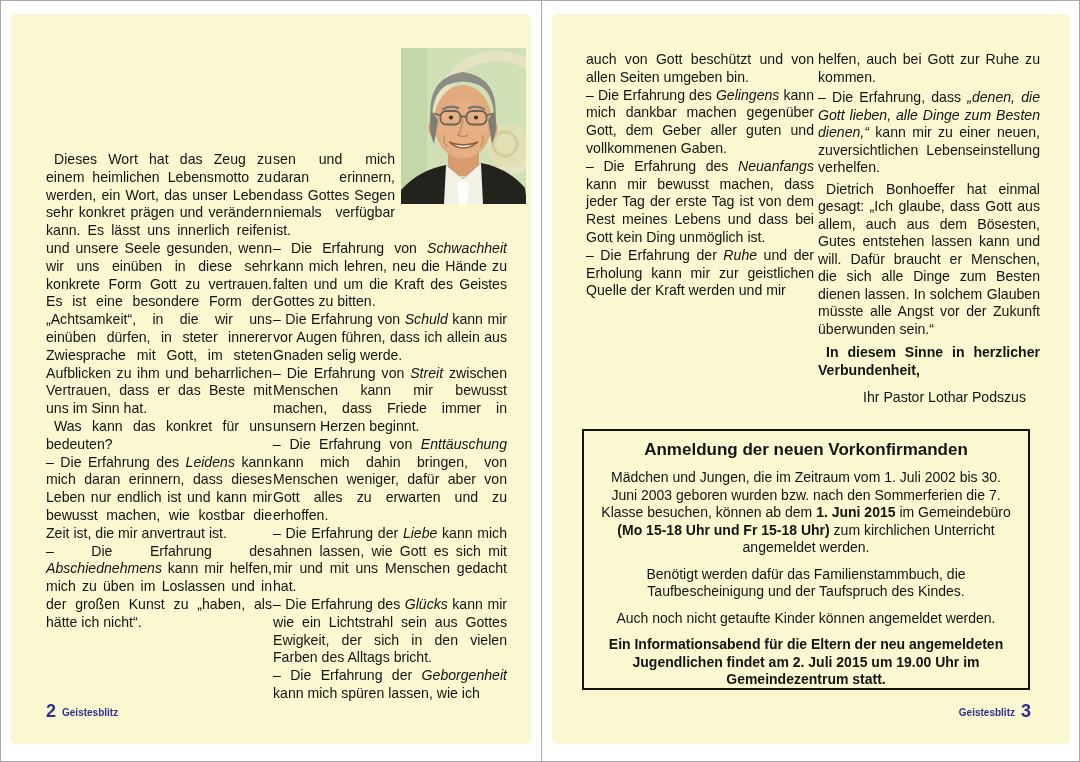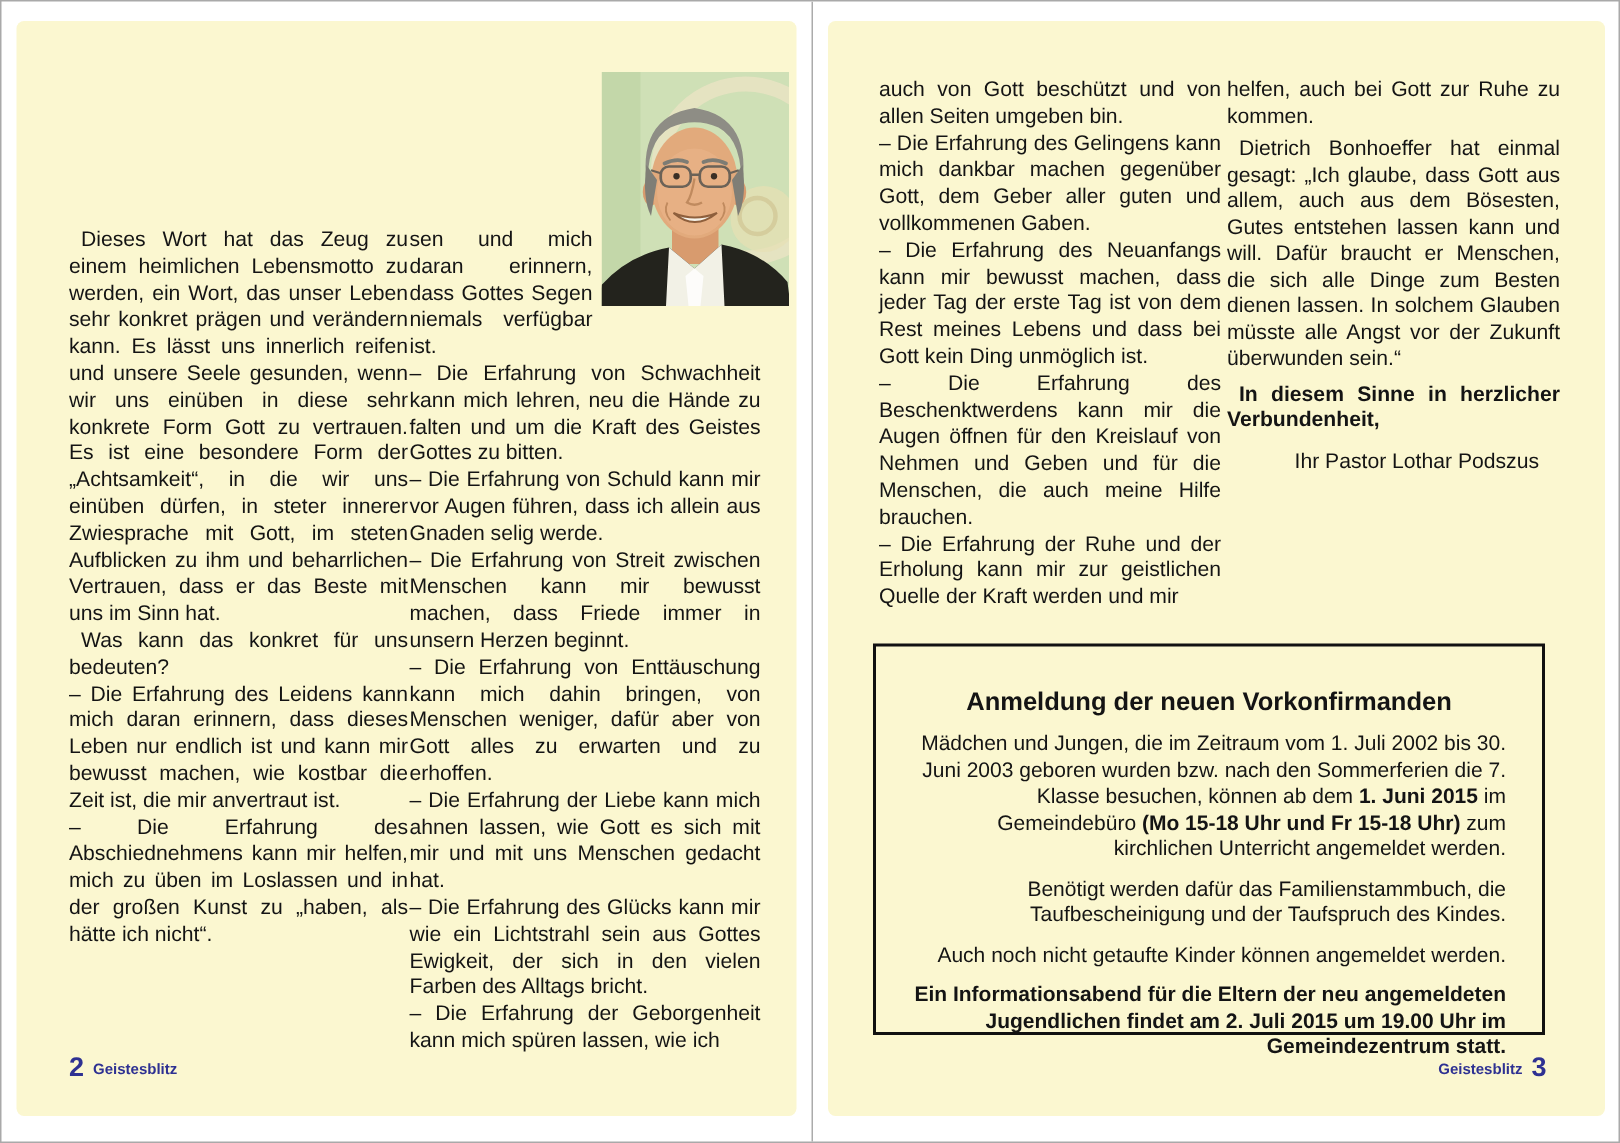--- a/index.html
+++ b/index.html
@@ -35,33 +35,33 @@
     position:absolute;top:137px;font-size:14.1px;line-height:17.8px;
     text-align:justify;color:var(--text,#141414);
   }
   .page.left  .col.c1{left:35px;width:226px;}
   .page.left  .col.c2{left:262px;width:234px;}
   .page.right .col{top:37px;}
   .page.right .col.c1{left:34px;width:228px;}
   .page.right .col.c2{left:266px;width:222px;line-height:17.5px;}
   .para{margin:0;}
   .para.ind{text-indent:8px;}
-  .it{}
+  .it{font-style:italic;}
   .bd{font-weight:bold;}
   .sig{padding-right:14px;}
   .photo-spacer{float:right;width:112px;height:54px;}
 
   
   .box{
     position:absolute;left:30px;top:415px;width:448px;height:261px;
     border:2px solid var(--box_border,#111111);box-sizing:border-box;
-    padding:24px 14px;color:var(--text,#141414);
+    padding:6px 14px;color:var(--text,#141414);
   }
   .box-title{text-align:center;font-weight:bold;font-size:17px;margin:3px 0 9px;}
-  .box-body .para{text-align:right;font-size:14px;line-height:17.5px;margin:0 10px 9px;}
+  .box-body .para{text-align:center;font-size:14px;line-height:17.5px;margin:0 0 9px;}
 
   
   .footer{position:absolute;bottom:22px;font-weight:bold;color:var(--footer,#2E3192);white-space:nowrap;}
   .page.left  .footer{left:35px;}
   .page.right .footer{right:39px;margin-top:21px;}
   .footer .num{font-size:18px;vertical-align:-1px;}
   .page.left  .footer .num{margin-right:6px;}
   .page.right .footer .num{margin-left:6px;}
   .footer .ft{font-size:10px;}
 </style>
@@ -145,28 +145,28 @@
 
 <div class="divider"></div>
 
 <div class="page right">
 
   <div class="col c1">
     <div>
         <p class="para"><span>auch von Gott beschützt und von allen Seiten umgeben bin.</span></p>
         <p class="para"><span>– Die Erfahrung des </span><span class="it">Gelingens</span><span> kann mich dankbar machen gegenüber Gott, dem Geber aller guten und vollkommenen Gaben.</span></p>
         <p class="para"><span>– Die Erfahrung des </span><span class="it">Neuanfangs</span><span> kann mir bewusst machen, dass jeder Tag der erste Tag ist von dem Rest meines Lebens und dass bei Gott kein Ding unmöglich ist.</span></p>
-        <p class="para"><span>– Die Erfahrung des </span><span class="it">Beschenktwerdens</span><span> kann mir die Augen öffnen für den Kreislauf von Nehmen und Geben und für die Menschen, die auch meine Hilfe brauchen.</span></p>
         <p class="para"><span>– Die Erfahrung der </span><span class="it">Ruhe</span><span> und der Erholung kann mir zur geistlichen Quelle der Kraft werden und mir</span></p>
       </div>
   </div>
 
   <div class="col c2">
     <div>
         <p class="para"><span>helfen, auch bei Gott zur Ruhe zu kommen.</span></p>
+        <p class="para" style="margin-top: 3px;"><span>– Die Erfahrung, dass </span><span class="it">„denen, die Gott lieben, alle Dinge zum Besten dienen,“</span><span> kann mir zu einer neuen, zuversichtlichen Lebenseinstellung verhelfen.</span></p>
         <p class="para ind" style="margin-top: 4px;"><span>Dietrich Bonhoeffer hat einmal gesagt: „Ich glaube, dass Gott aus allem, auch aus dem Bösesten, Gutes entstehen lassen kann und will. Dafür braucht er Menschen, die sich alle Dinge zum Besten dienen lassen. In solchem Glauben müsste alle Angst vor der Zukunft überwunden sein.“</span></p>
         <p class="para ind" style="margin-top: 6px; font-weight: bold;"><span>In diesem Sinne in herzlicher Verbundenheit,</span></p>
         <p class="para sig" style="text-align: right; margin-top: 10px;"><span>Ihr Pastor Lothar Podszus</span></p>
       </div>
   </div>
 
   <div class="box">
     <div class="box-title">Anmeldung der neuen Vorkonfirmanden</div>
     <div class="box-body">
         <p class="para"><span>Mädchen und Jungen, die im Zeitraum vom 1. Juli 2002 bis 30. Juni 2003 geboren wurden bzw. nach den Sommerferien die 7. Klasse besuchen, können ab dem </span><span class="bd">1. Juni 2015</span><span> im Gemeindebüro </span><span class="bd">(Mo 15-18 Uhr und Fr 15-18 Uhr)</span><span> zum kirchlichen Unterricht angemeldet werden.</span></p>

